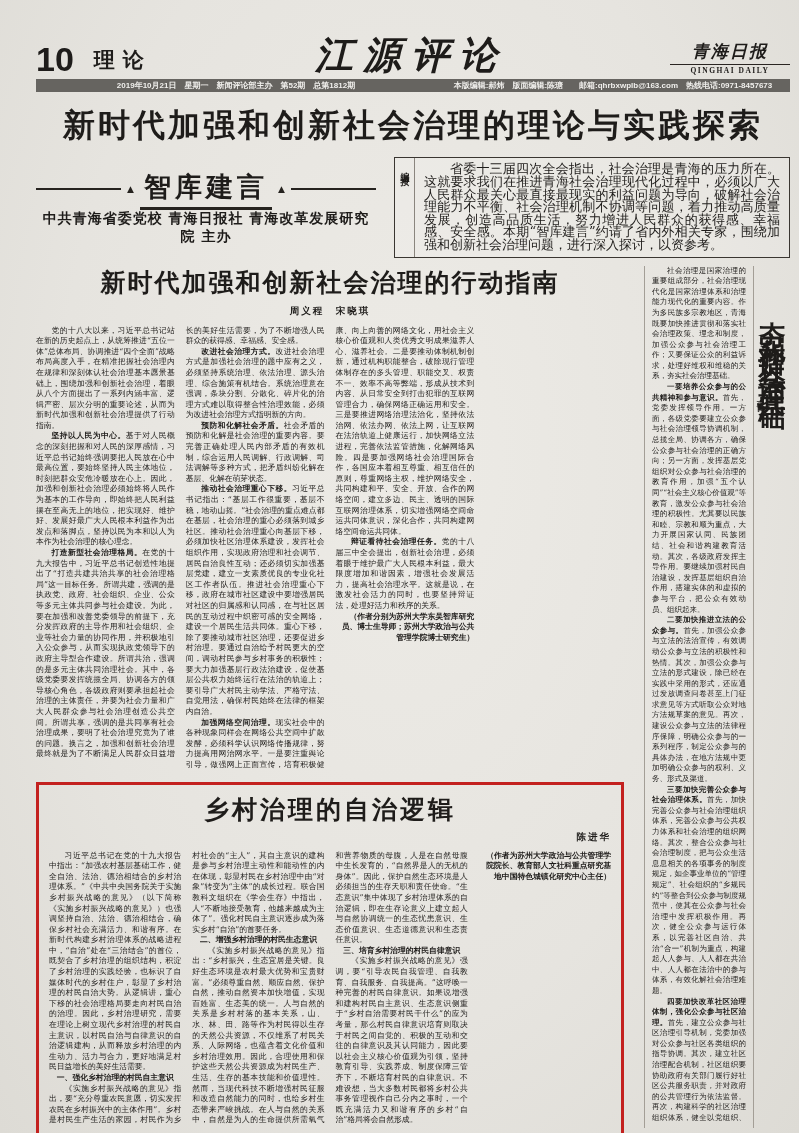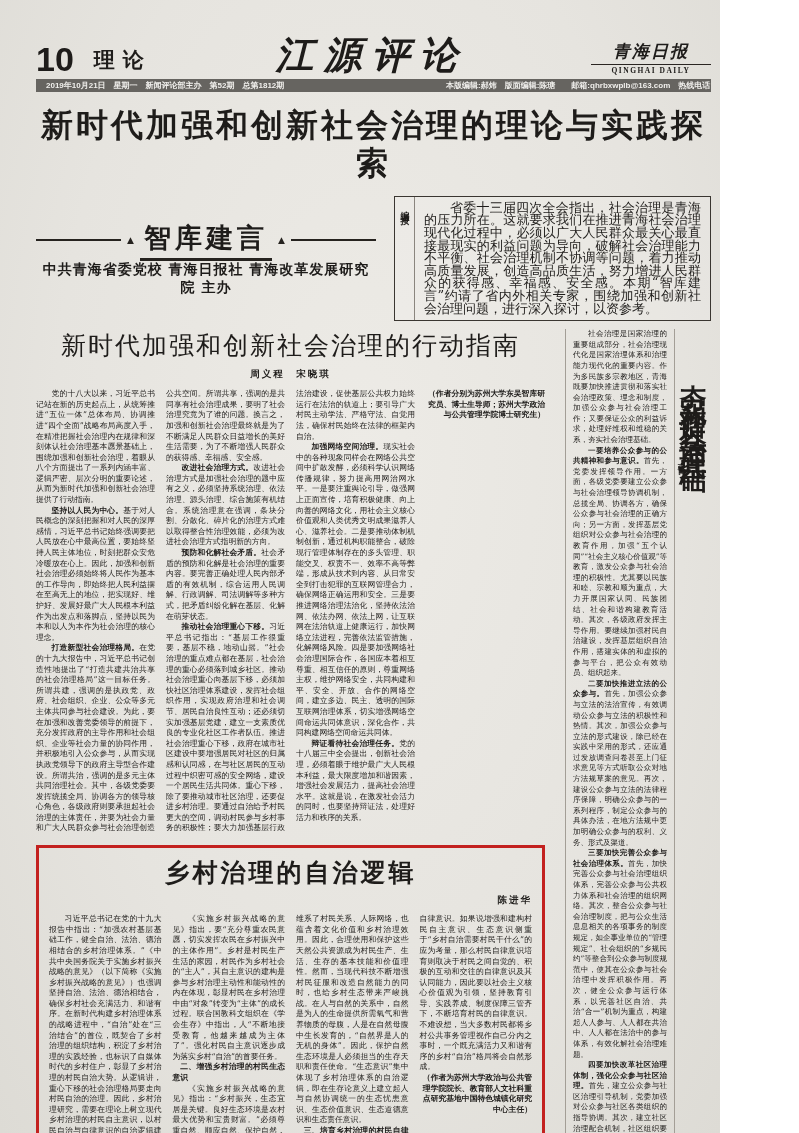--- a/index.html
+++ b/index.html
@@ -1,35 +1,35 @@
 <!DOCTYPE html>
 <html><head>
 <meta charset="utf-8">
 <style>
   html,body{margin:0;padding:0;}
   .page{
     position:relative;
-    width:720px;height:1133px;
+    width:799px;height:1133px;
     background:
       radial-gradient(ellipse at 50% 40%, #edebe6 0%, #e6e4df 60%, #dddbd5 100%);
     overflow:hidden;
     font-family:"DejaVu Serif", serif;
     color:#1e1c1a;
     box-sizing:border-box;
     padding:24px 9px 0 36px;
   }
   
   .header{display:flex;align-items:flex-end;height:52px;}
   .pageno{font-family:"Liberation Sans",sans-serif;font-size:34px;font-weight:bold;line-height:1;}
   .section{font-family:"Liberation Sans",sans-serif;font-size:21px;font-weight:bold;letter-spacing:8px;margin-left:20px;padding-bottom:2px;}
   .masthead{flex:1;text-align:center;font-size:38px;font-weight:bold;font-style:italic;letter-spacing:10px;line-height:1;padding-bottom:2px;}
   .paperlogo{width:120px;text-align:center;padding-bottom:1px;}
   .paperlogo .cn{font-size:17px;font-weight:bold;font-style:italic;letter-spacing:2px;border-bottom:1.5px solid #2a2522;padding-bottom:1px;}
   .paperlogo .en{font-family:"Liberation Serif",serif;font-size:7.5px;font-weight:bold;letter-spacing:1.5px;margin-top:1px;}
-  .infobars{display:flex;margin-top:3px;}
+  .infobars{display:flex;margin-top:3px;text-align:center;}
   .bar{background:#666460;color:#f0efec;font-family:"Liberation Sans",sans-serif;
        font-size:8px;font-weight:bold;line-height:13px;height:13px;padding:0 10px;white-space:nowrap;overflow:hidden;}
   .bar.left{width:380px;}
   .bar.right{flex:1;}
   
   .banner{ text-align:center;font-family:"Liberation Sans",sans-serif;
     font-size:32px;font-weight:900;letter-spacing:3px;margin-top:14px;line-height:1.2;}
   
   .zhiku-row{display:flex;align-items:center;gap:18px;margin:13px 0 8px;}
   .zk-left{width:340px;text-align:center;}
@@ -40,21 +40,21 @@
   .zk-org{font-size:14px;font-weight:bold;letter-spacing:1px;}
   .note-box{flex:1;display:flex;border:1.5px solid #3a3631;background:rgba(255,255,255,.12);}
   .note-label{writing-mode:vertical-rl;text-orientation:upright;font-size:9px;font-weight:bold;
       padding:6px 3px;letter-spacing:3px;border-right:1px solid #8a857e;}
   .note-text{flex:1;font-size:13px;line-height:12.6px;text-align:justify;padding:5px 9px;text-indent:2em;}
   
   .content{display:flex;margin-top:2px;}
   .left-col{width:598px;}
   .right-col{flex:1;display:flex;border-left:1px solid #a39e96;margin-left:20px;padding-left:7px;height:862px;}
   
-  .m-title{text-align:center;font-family:"Liberation Sans",sans-serif;font-size:25px;font-weight:400;letter-spacing:2px;}
+  .m-title{text-align:center;font-family:"Liberation Sans",sans-serif;font-size:25px;font-weight:700;letter-spacing:2px;}
   .m-byline{text-align:center;font-size:9.5px;font-weight:bold;margin:6px 0 8px;letter-spacing:2px;}
   .colsbody{columns:4;column-gap:11px;column-fill:auto;text-align:justify;
             font-size:7.8px;line-height:10.6px;}
   .m-body{height:446px;}
   .para{margin:0;text-indent:2em;}
   .para b{font-family:"Liberation Sans",sans-serif;}
   .para.subhead{font-weight:bold;font-family:"Liberation Sans",sans-serif;text-indent:1em;}
   .para.credit{font-weight:bold;text-align:right;text-indent:0;}
   
   .red-box{border:3px solid #c3211f;margin-top:10px;padding:4px 10px 10px;}

